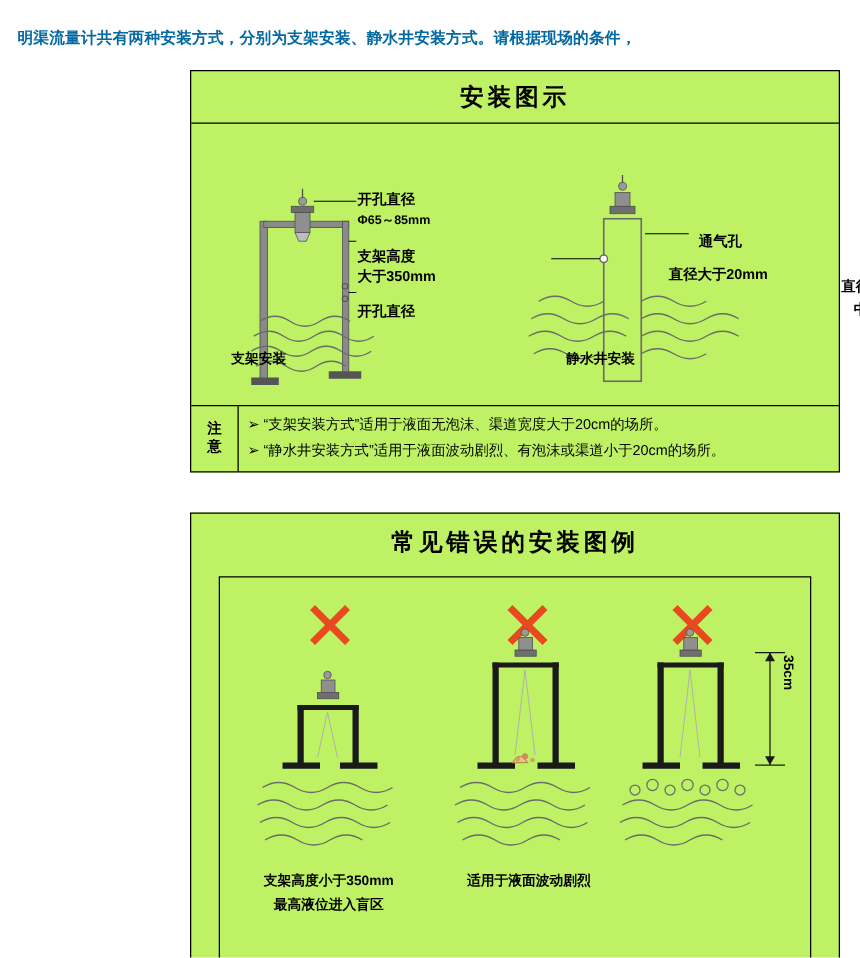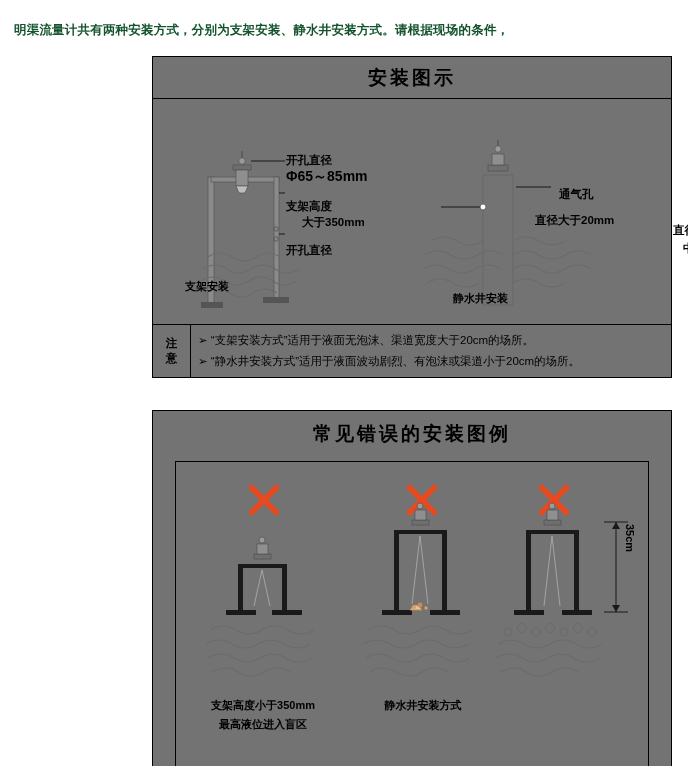--- a/index.html
+++ b/index.html
@@ -12,28 +12,28 @@
     color:#000;
     position:relative;
     overflow:hidden;
   }
   .intro {
     position:absolute;
     left:14px; top:22px;
     font-size:12.5px;
     font-weight:bold;
     letter-spacing:0.2px;
-    color:#14532d;
+    color:#0369a1;
   }
 
   
   .panel {
     position:absolute;
     border:1px solid #000;
-    background:#737373;
+    background:#bef264;
   }
   #panel-install { left:152px; top:56px; width:520px; height:322px; }
   .panel-title-row {
     height:42px;
     border-bottom:1px solid #000;
     display:flex; align-items:center; justify-content:center;
   }
   .panel-title {
     font-size:19px;
     font-weight:bold;
@@ -86,21 +86,21 @@
   }
 
   
   .lbl {
     position:absolute;
     font-size:11.5px;
     font-weight:bold;
     white-space:nowrap;
     line-height:15px;
   }
-  .lbl.small { font-size:14px;text-align:center; }
+  .lbl.small { font-size:10px;text-align:center; }
   .cap {
     position:absolute;
     font-size:11px;
     font-weight:bold;
     white-space:nowrap;
   }
   svg { display:block; }
   .vert {
     position:absolute;
     writing-mode:vertical-rl;
@@ -149,21 +149,21 @@
       </g>
 
       <line x1="98" y1="62" x2="132" y2="62" stroke="#000" stroke-width="0.8"></line>
       <line x1="126" y1="94" x2="132" y2="94" stroke="#000" stroke-width="0.8"></line>
       <line x1="126" y1="135" x2="132" y2="135" stroke="#000" stroke-width="0.8"></line>
     </svg>
 
     <div class="lbl" style="left:133px;top:54px;">开孔直径</div>
     <div class="lbl small" style="left:133px;top:70px;">Φ65～85mm</div>
     <div class="lbl" style="left:133px;top:100px;">支架高度</div>
-    <div class="lbl" style="left:149px;top:116px;">大于350mm</div>
+    <div class="lbl" style="left:133px;top:116px;">大于350mm</div>
     <div class="lbl" style="left:133px;top:144px;">开孔直径</div>
 
     <div class="cap" style="left:32px;top:180px;">支架安装</div>
 
     <svg width="270" height="226" style="position:absolute;left:248px;top:0;">
 
       <rect x="82" y="76" width="30" height="130" fill="none" stroke="#6b6b6b" stroke-width="1.3"></rect>
 
       <rect x="87" y="66" width="20" height="6" fill="#6f6f6f" stroke="#4a4a4a" stroke-width="0.6"></rect>
       <rect x="91" y="55" width="12" height="11" fill="#8f8f8f" stroke="#4a4a4a" stroke-width="0.6"></rect>
@@ -186,21 +186,21 @@
         <path d="M112 184 q13 -8 26 0 q13 8 26 0"></path>
       </g>
     </svg>
 
     <div class="lbl" style="left:406px;top:88px;">通气孔</div>
     <div class="lbl" style="left:382px;top:114px;">直径大于20mm</div>
 
     <div class="lbl" style="left:520px;top:124px;">直径大于100mm</div>
     <div class="lbl" style="left:530px;top:142px;">中间无接缝</div>
 
-    <div class="cap" style="left:300px;top:180px;margin-top:12px;">静水井安装</div>
+    <div class="cap" style="left:300px;top:180px;">静水井安装</div>
   </div>
 
   <div class="notes">
     <div class="notes-label">
       <span>注</span>
       <span>意</span>
     </div>
     <div class="notes-body">
       <div class="note-line">➢ “支架安装方式”适用于液面无泡沫、渠道宽度大于20cm的场所。</div>
       <div class="note-line">➢ “静水井安装方式”适用于液面波动剧烈、有泡沫或渠道小于20cm的场所。</div>
@@ -275,21 +275,21 @@
         <line x1="76" y1="56" x2="84" y2="124"></line>
       </g>
       <g stroke="#6b6b6b" stroke-width="1.1" fill="none">
         <path d="M24 150 q13 -8 26 0 q13 8 26 0 q13 -8 26 0 q13 8 26 0"></path>
         <path d="M20 164 q13 -8 26 0 q13 8 26 0 q13 -8 26 0 q13 8 26 0"></path>
         <path d="M22 178 q13 -8 26 0 q13 8 26 0 q13 -8 26 0 q13 8 26 0"></path>
         <path d="M26 192 q13 -8 26 0 q13 8 26 0 q13 -8 26 0"></path>
       </g>
     </svg>
     <div class="err-col-caption" style="left:162px;top:234px;">
-      <div>静水井安装方式</div>
+      <div>适用于液面波动剧烈</div>
     </div>
 
     <svg width="200" height="230" style="position:absolute;left:300px;top:18px;">
       <g transform="translate(62,4)">
         <path d="M4 0 L16 12 L28 0 L32 4 L20 16 L32 28 L28 32 L16 20 L4 32 L0 28 L12 16 L0 4 Z" fill="#E8491E"></path>
       </g>
       <rect x="50" y="50" width="5" height="82" fill="#1a1a1a"></rect>
       <rect x="98" y="50" width="5" height="82" fill="#1a1a1a"></rect>
       <rect x="50" y="50" width="53" height="4" fill="#1a1a1a"></rect>
       <rect x="38" y="130" width="30" height="5" fill="#1a1a1a"></rect>

